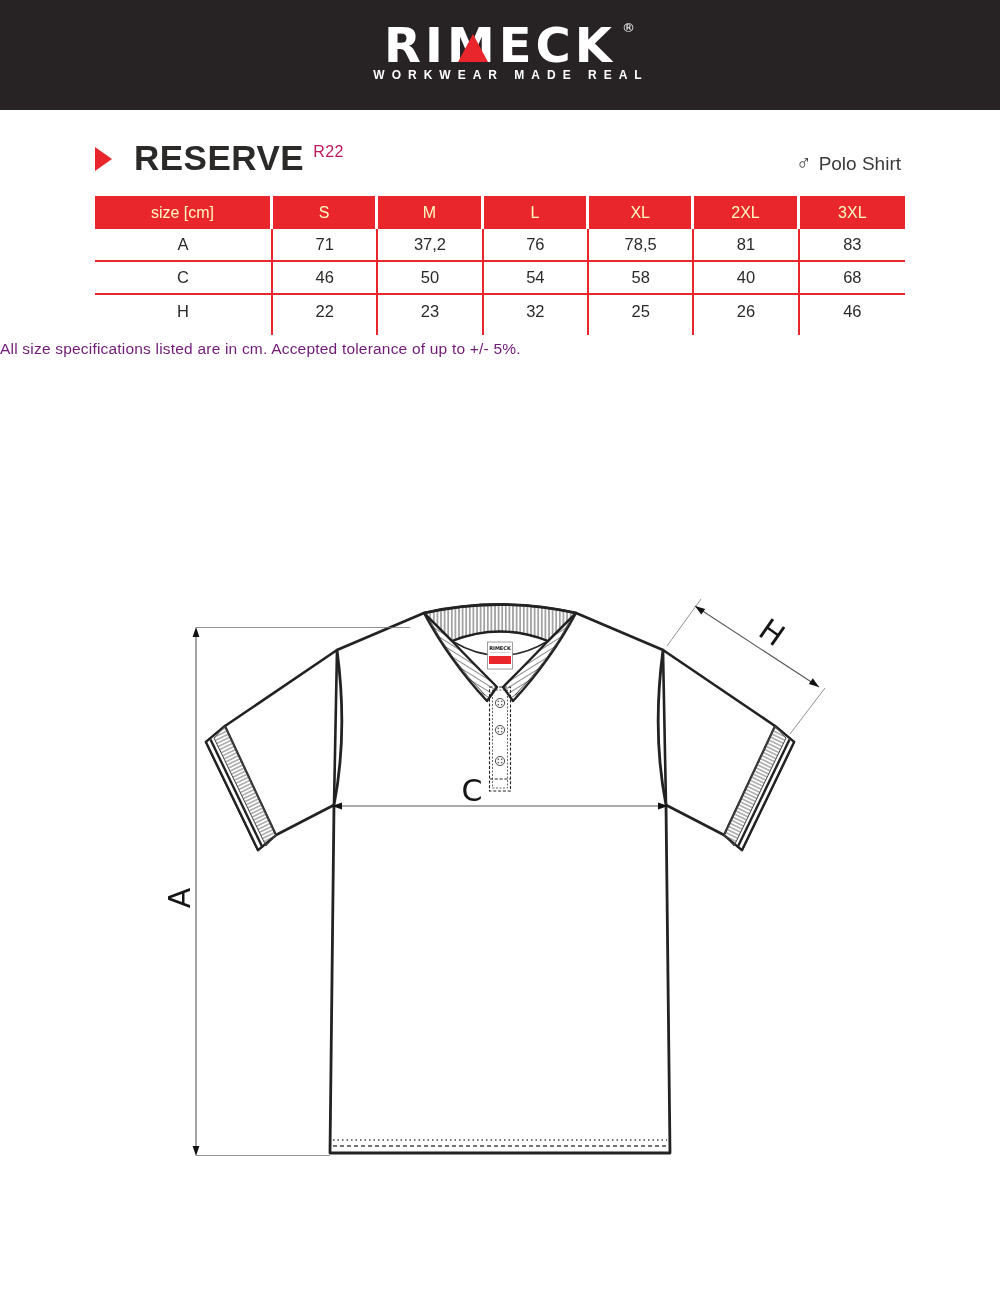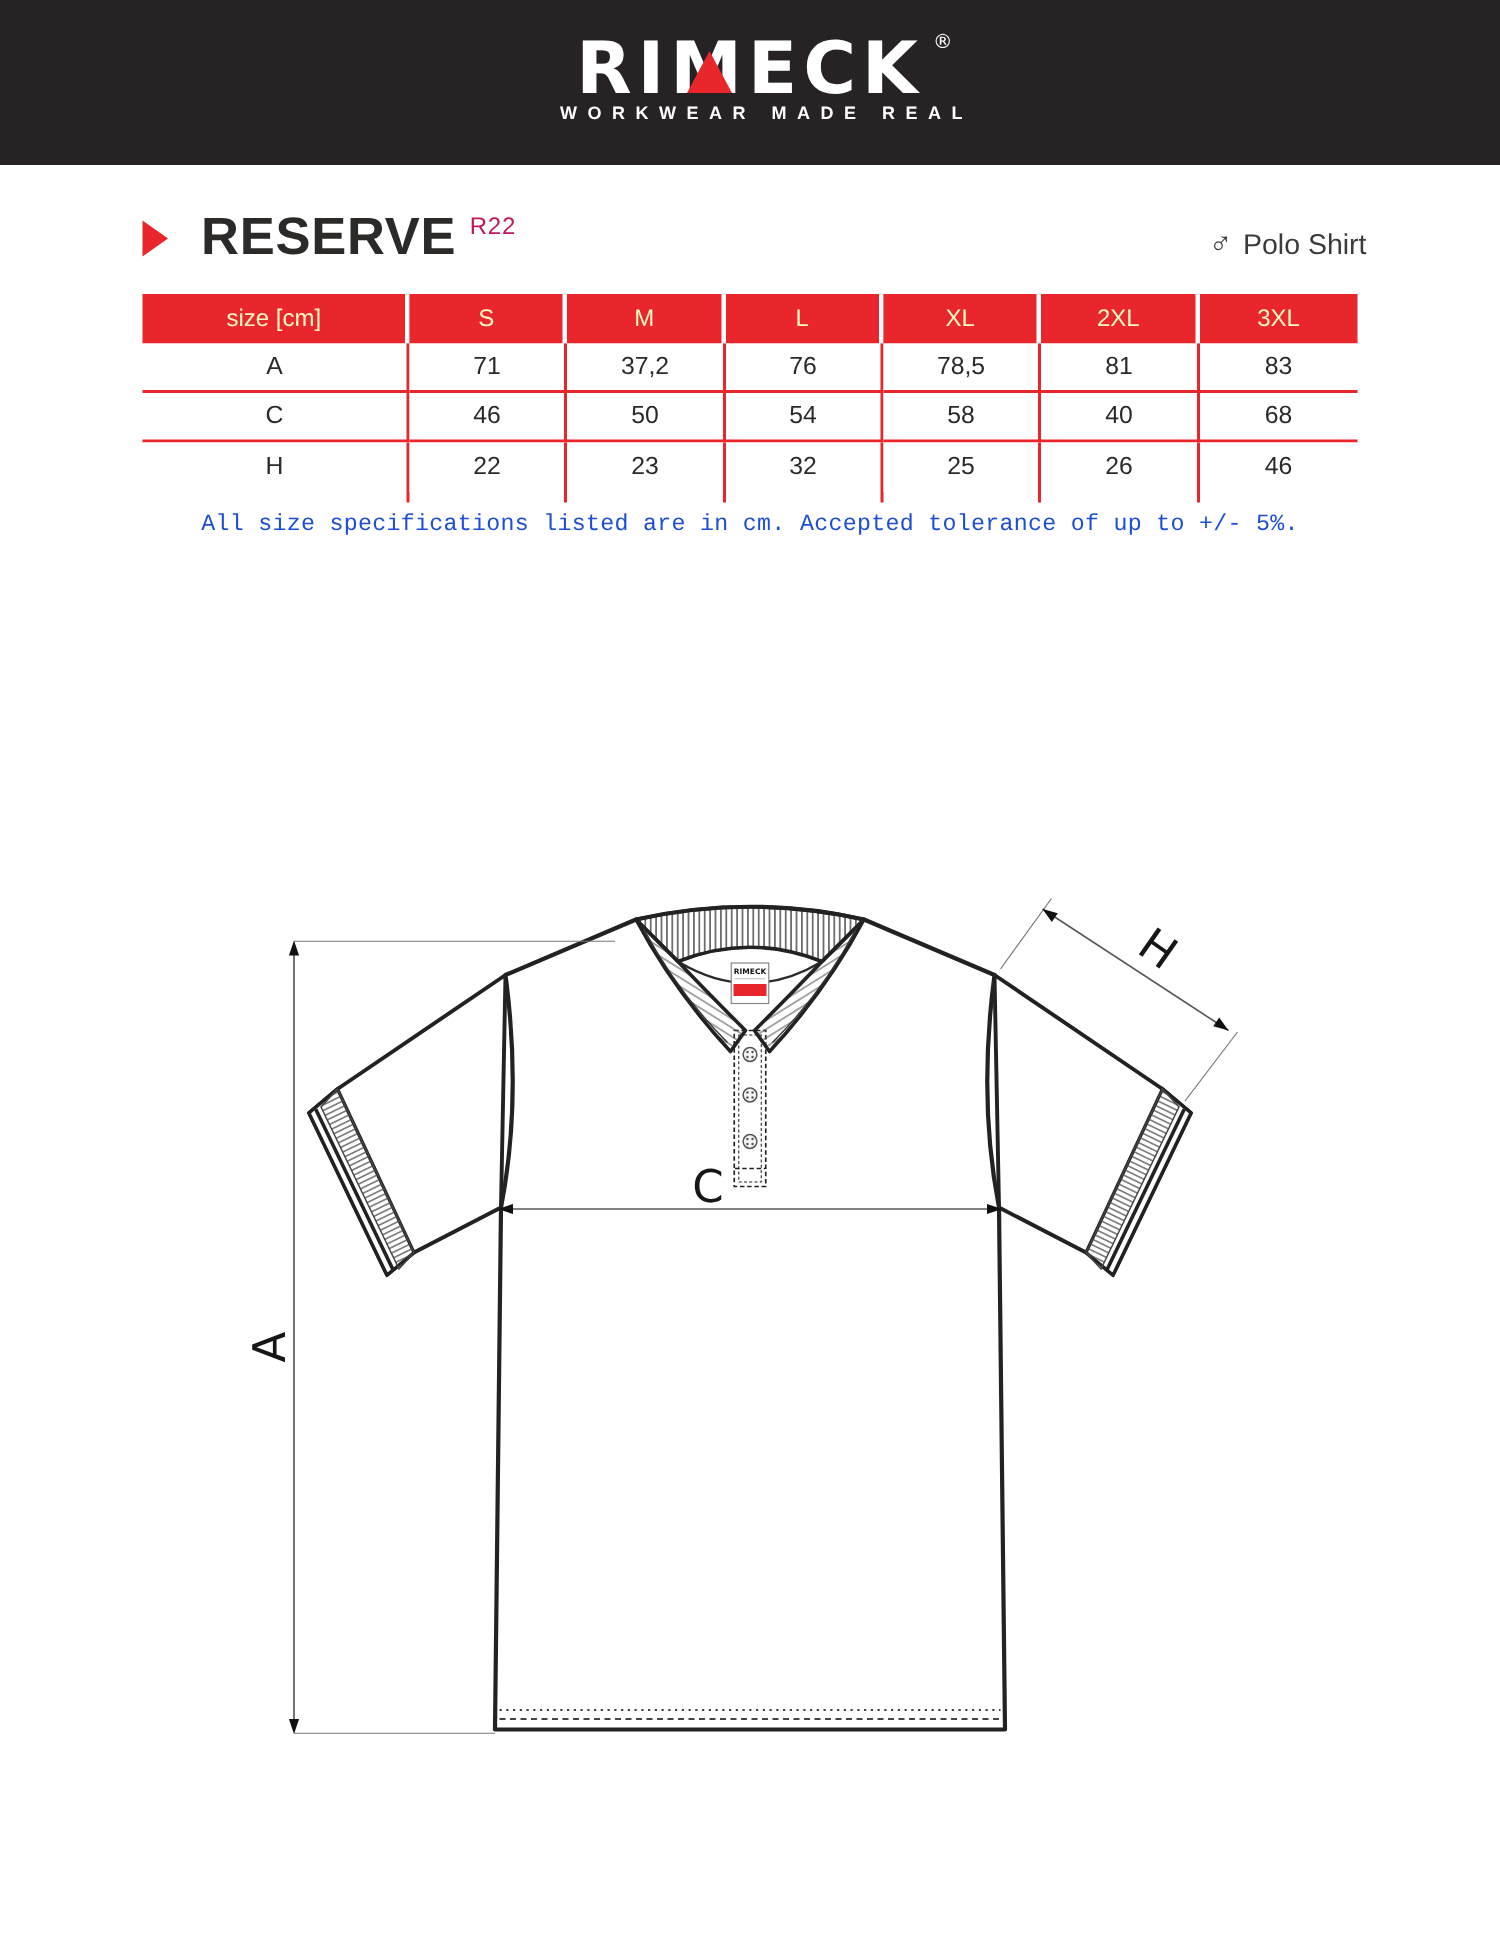--- a/index.html
+++ b/index.html
@@ -11,35 +11,35 @@
   .brand-header { position:absolute; left:0; top:0; width:1000px; height:110px; background:#272324; }
   .tagline { position:absolute; left:0; top:68px; width:100%; text-align:center;
              color:#ffffff; font-size:12px; font-weight:bold; letter-spacing:7px; padding-left:22px; }
 
   
   .title-bullet { position:absolute; left:95px; top:147px; width:0; height:0;
                   border-left:17px solid #e8262b; border-top:12px solid transparent; border-bottom:12px solid transparent; }
   .product-title { position:absolute; left:134px; top:138px; font-size:35px; font-weight:700;
                    letter-spacing:0.5px; color:#2b2a29; white-space:nowrap; }
   .product-code { position:relative; top:-13px; margin-left:9px; font-size:16px; font-weight:400; color:#be185d; }
-  .category { position:absolute; right:89px; top:151px; font-size:19px; color:#3b3b3b; white-space:nowrap; }
+  .category { position:absolute; right:99px; top:151px; font-size:19px; color:#3b3b3b; white-space:nowrap; }
   .male-symbol { font-size:21px; margin-right:7px; color:#3b3b3b; }
 
   
   .size-table { position:absolute; left:95px; top:196px; width:810px; display:grid;
                 grid-template-columns:178px repeat(6,1fr); grid-auto-rows:33px; }
   .cell { display:flex; align-items:center; justify-content:center; }
   .th { background:#e8262b; color:#fef9c3; font-size:16px; }
   .th.sep { border-right:3px solid #ffffff; }
   .td { color:#2b2a29; font-size:16.5px; background:#ffffff; }
   .td.sep { border-right:2px solid #e8262b; }
   .td.rule { border-bottom:2px solid #e8262b; }
   .stub { position:absolute; top:328px; width:2px; height:7px; background:#e8262b; }
-  .size-note { position:absolute; left:0; top:340px; width:100%; text-align:center;
-               font-size:15.5px; color:#1d4ed8; letter-spacing:0.2px;font-family:Liberation Mono, monospace; }
+  .size-note { position:absolute; left:0; top:340px; width:100%; text-align:left;
+               font-size:15.5px; color:#701a75; letter-spacing:0.2px; }
 
   .drawing { position:absolute; left:0; top:0; width:1000px; height:1300px; }
 </style>
 </head>
 <body>
 
 <div class="page">
 
   <div class="brand-header">
     <svg width="1000" height="70" viewBox="0 0 1000 70">

